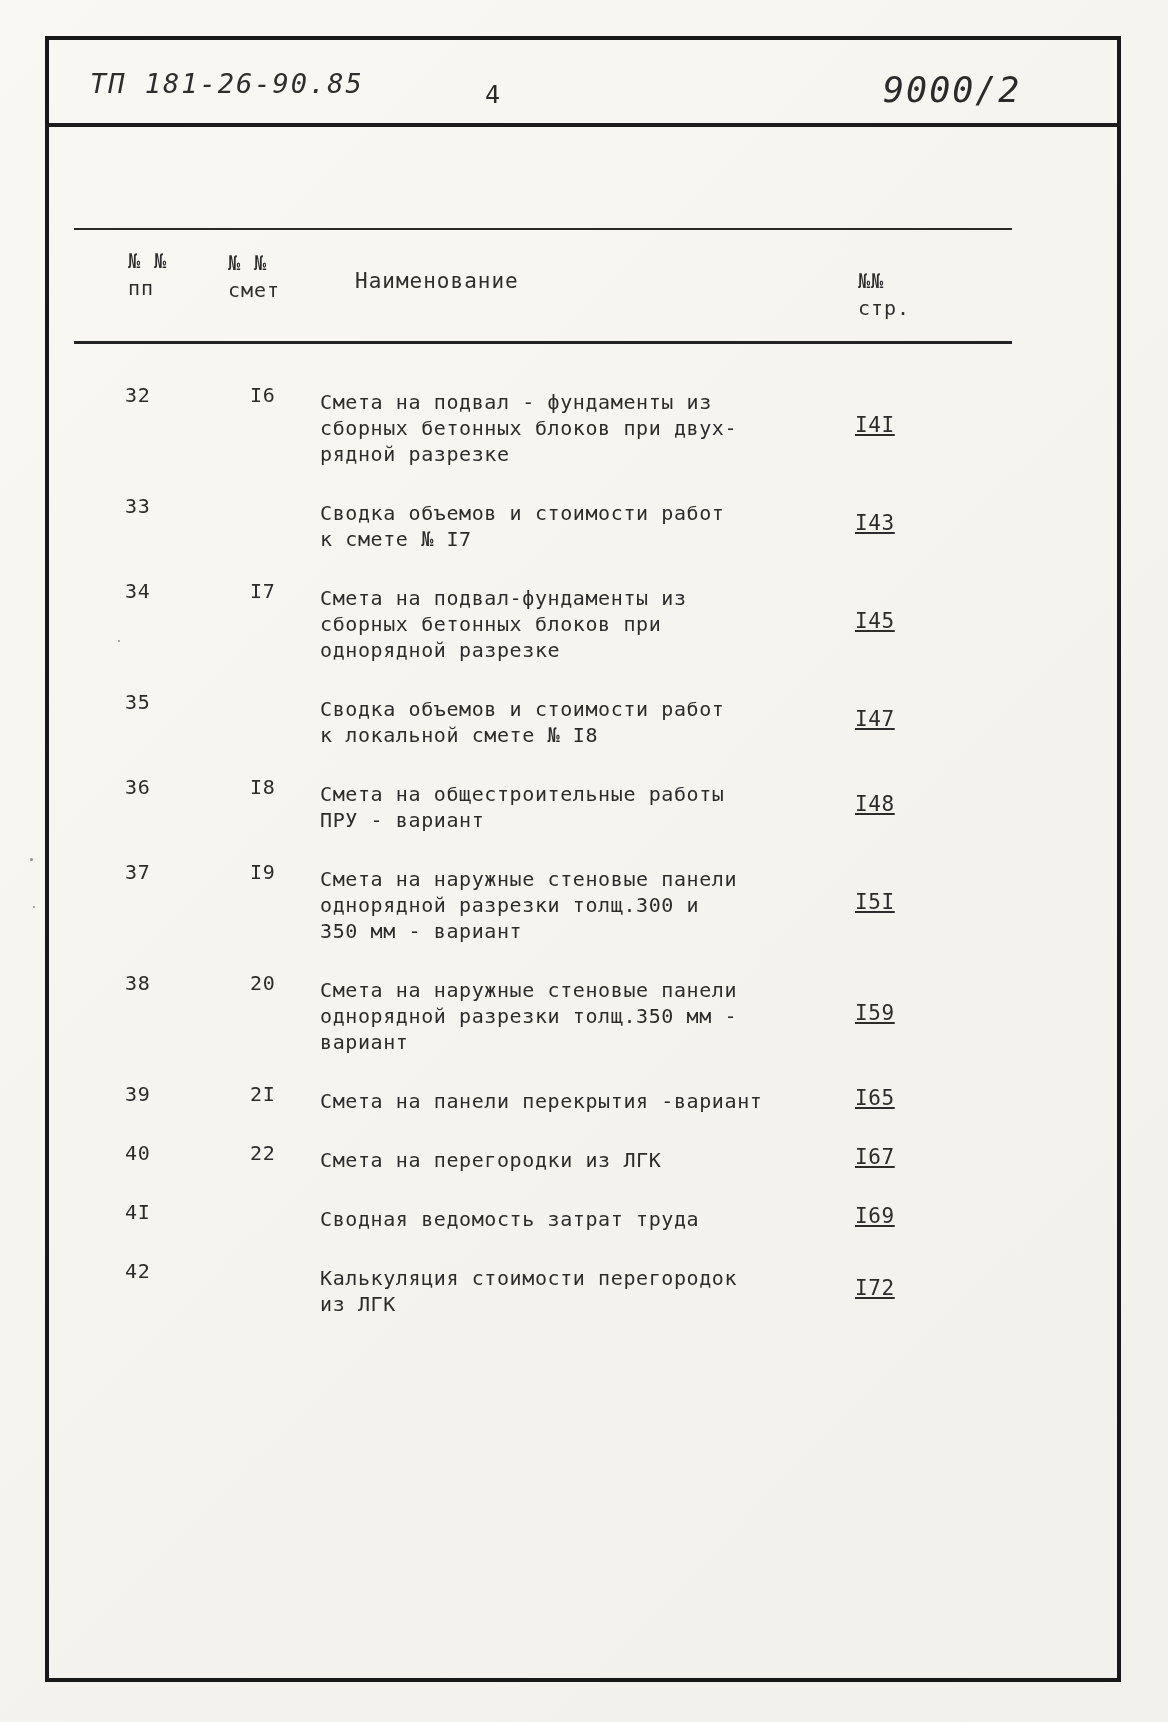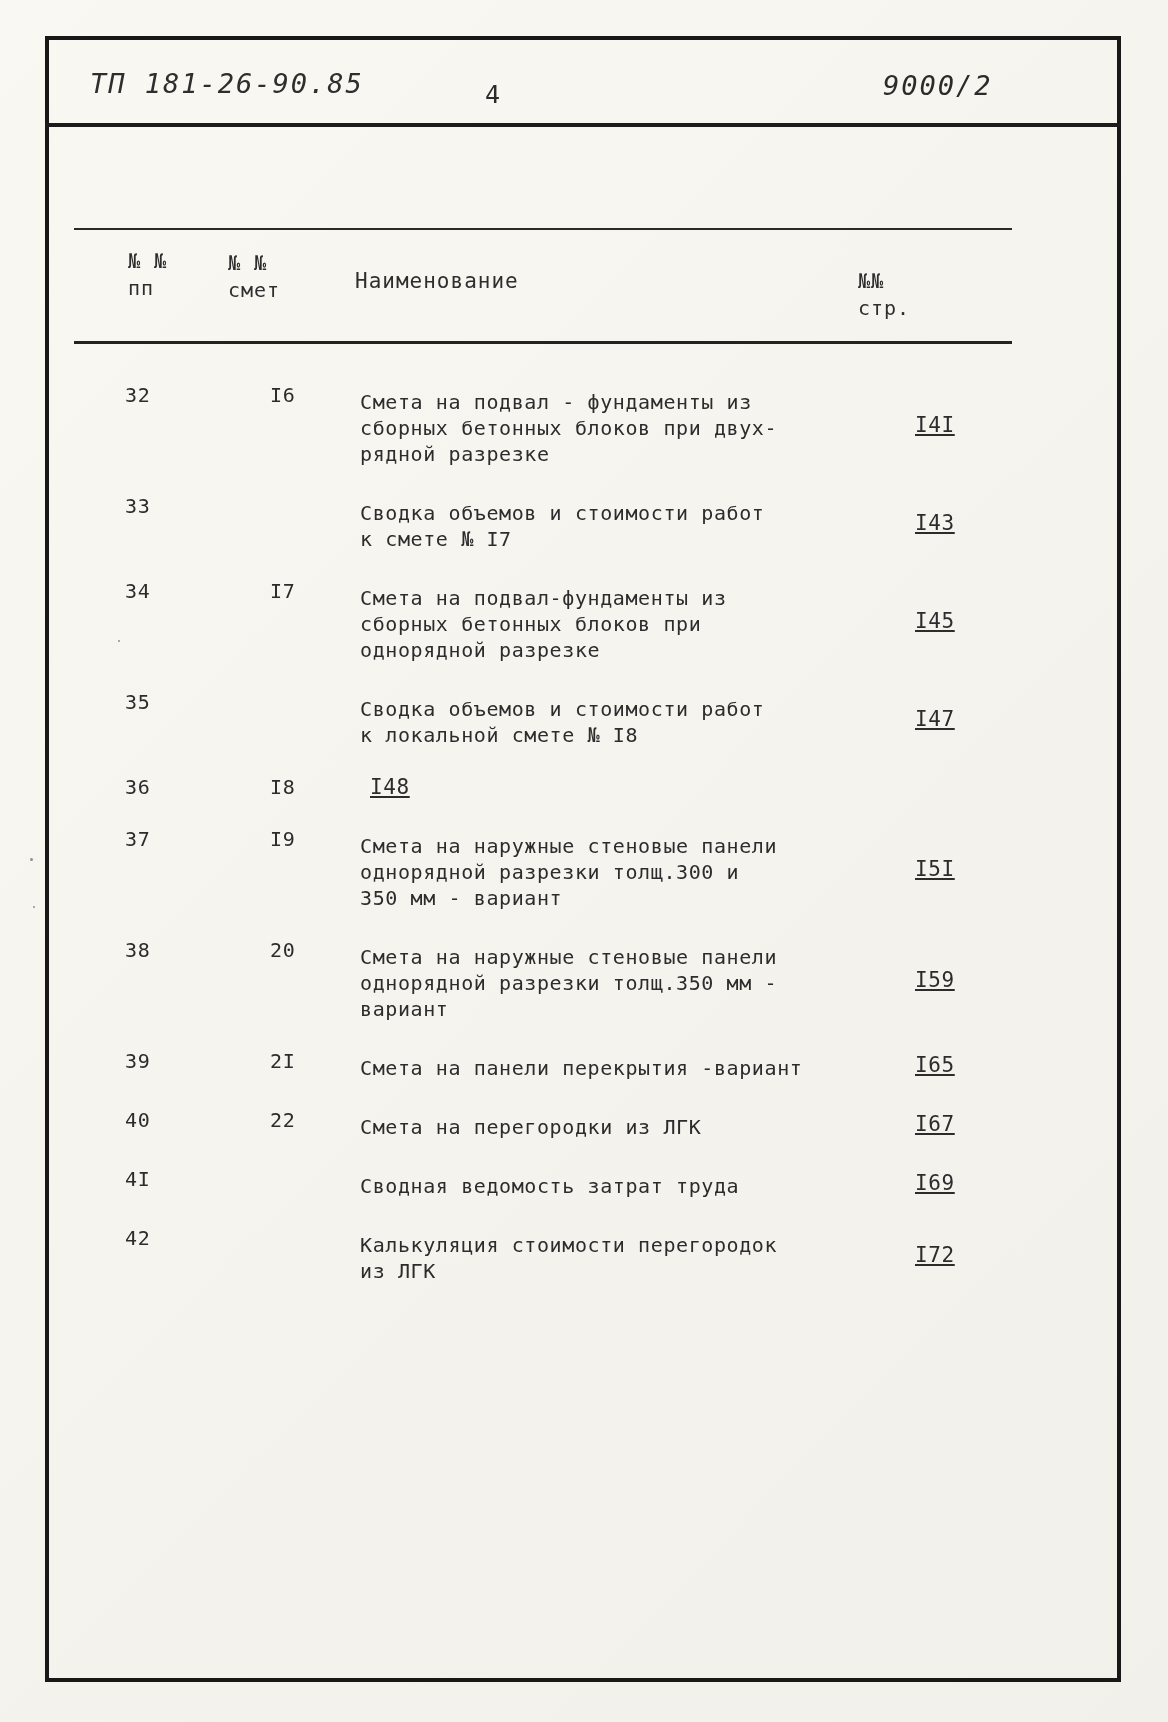--- a/index.html
+++ b/index.html
@@ -47,21 +47,21 @@
     position: absolute;
     left: 440px;
     top: 40px;
     font-size: 25px;
     letter-spacing: 1px;
   }
   .doc-ref {
     position: absolute;
     left: 838px;
     top: 30px;
-    font-size: 27px;
+    font-size: 35px;
     font-style: italic;
     letter-spacing: 2px;
   }
   .header-rule {
     position: absolute;
     left: 45px;
     top: 123px;
     width: 1076px;
     height: 4px;
     background: #1c1c1c;
@@ -100,21 +100,20 @@
     position: absolute;
     left: 125px;
     top: 382px;
     width: 830px;
   }
   .trow {
     display: grid;
     grid-template-columns: 85px 110px 525px 1fr;
     align-items: center;
     margin-bottom: 26px;
-    gap: 20px;
   }
   .cell {
     font-size: 20px;
     line-height: 26px;
     letter-spacing: 0.6px;
     color: #2c2c2c;
   }
   .cell.pp { align-self: start; }
   .cell.smeta { align-self: start; margin-left: 40px; }
   .cell.name { white-space: pre-line; margin-top: 7px; }
@@ -185,20 +184,22 @@
       <div class="trow">
         <span class="cell pp">35</span>
         <span class="cell smeta"></span>
         <span class="cell name">Сводка объемов и стоимости работ
 к локальной смете № I8</span>
         <span class="cell page">I47</span>
       </div>
       <div class="trow">
         <span class="cell pp">36</span>
         <span class="cell smeta">I8</span>
+        <span class="cell name">Смета на общестроительные работы
+ПРУ - вариант</span>
         <span class="cell page">I48</span>
       </div>
       <div class="trow">
         <span class="cell pp">37</span>
         <span class="cell smeta">I9</span>
         <span class="cell name">Смета на наружные стеновые панели
 однорядной разрезки толщ.300 и
 350 мм - вариант</span>
         <span class="cell page">I5I</span>
       </div>

